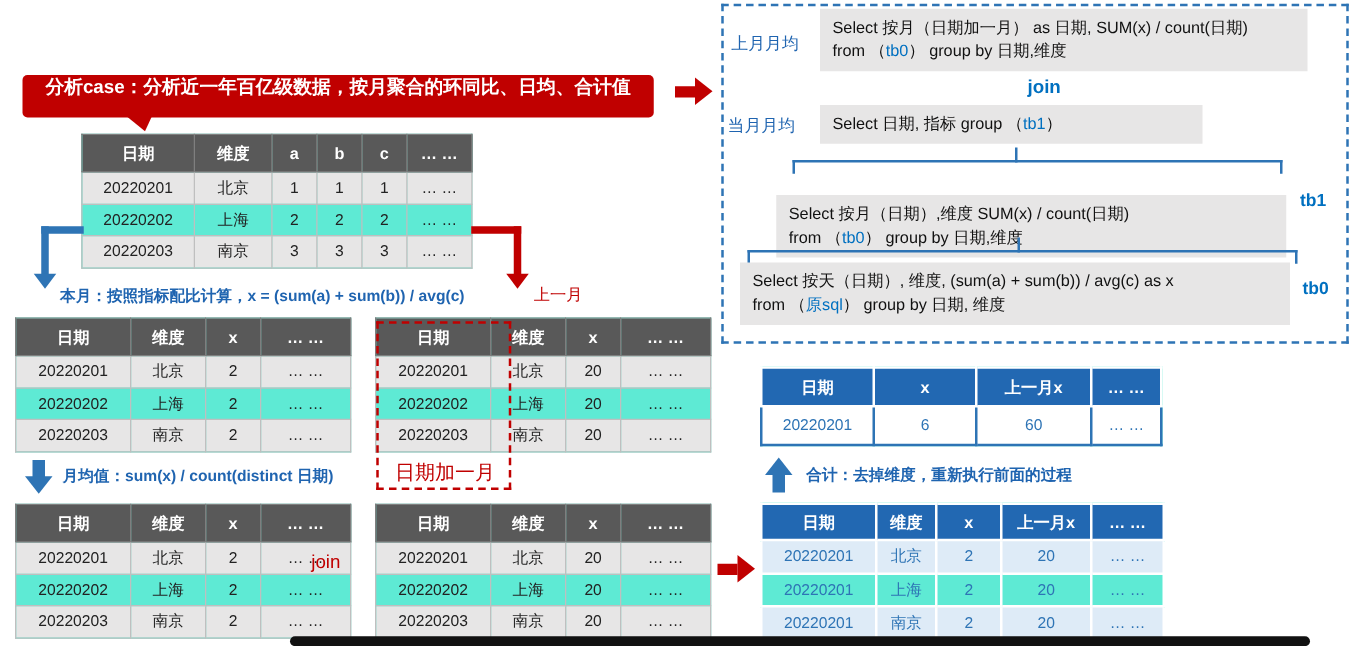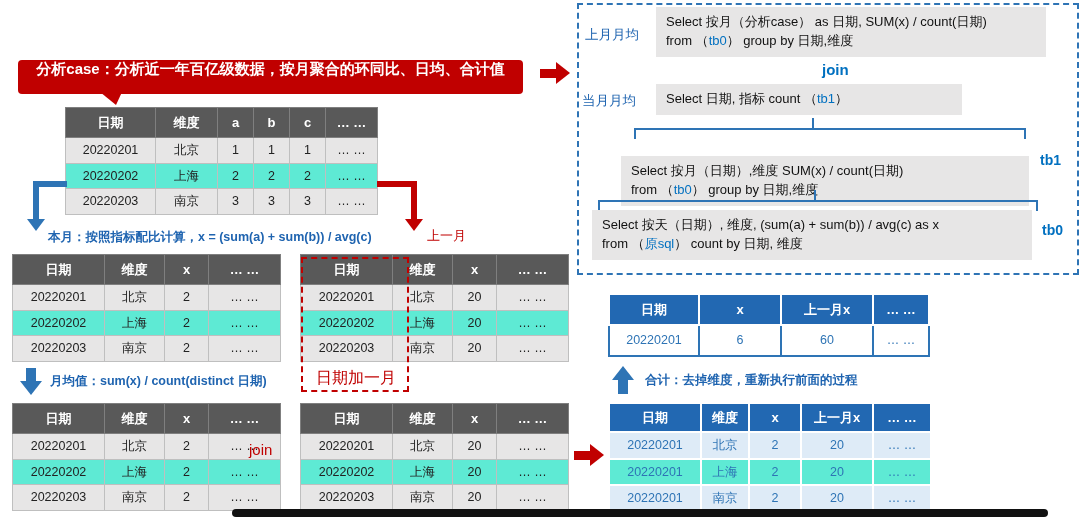--- a/index.html
+++ b/index.html
@@ -317,48 +317,48 @@
 
   <div class="barrow" style="left:574px;top:444px">
     <div class="shaft"></div>
     <div class="head"></div>
   </div>
 
   <div class="panel"></div>
 
   <div class="sql-label" style="left:585px;top:26px">上月月均</div>
   <div class="sqlbox" style="left:656px;top:7px;width:370px">
-    <div><span>Select 按月（分析case） as 日期, SUM(x) / count(日期)</span></div>
+    <div><span>Select 按月（日期加一月） as 日期, SUM(x) / count(日期)</span></div>
     <div><span>from （</span><span class="blue-ref">tb0</span><span>） group by 日期,维度</span></div>
   </div>
 
   <div class="join-blue" style="left:822px;top:61px">join</div>
 
   <div class="sql-label" style="left:582px;top:92px">当月月均</div>
   <div class="sqlbox" style="left:656px;top:84px;width:286px">
-    <div><span>Select 日期, 指标 count （</span><span class="blue-ref">tb1</span><span>）</span></div>
+    <div><span>Select 日期, 指标 group （</span><span class="blue-ref">tb1</span><span>）</span></div>
   </div>
 
   <div class="bracket" style="left:634px;top:128px;width:388px">
     <div class="tick" style="left:176px"></div>
   </div>
 
   <div class="sqlbox" style="left:621px;top:156px;width:388px">
     <div><span>Select 按月（日期）,维度 SUM(x) / count(日期)</span></div>
     <div><span>from （</span><span class="blue-ref">tb0</span><span>） group by 日期,维度</span></div>
   </div>
   <div class="tag" style="left:1040px;top:152px">tb1</div>
 
   <div class="bracket" style="left:598px;top:200px;width:436px">
     <div class="tick" style="left:214px"></div>
   </div>
 
   <div class="sqlbox" style="left:592px;top:210px;width:420px">
     <div><span>Select 按天（日期）, 维度, (sum(a) + sum(b)) / avg(c) as x</span></div>
-    <div><span>from （</span><span class="blue-ref">原sql</span><span>） count by 日期, 维度</span></div>
+    <div><span>from （</span><span class="blue-ref">原sql</span><span>） group by 日期, 维度</span></div>
   </div>
   <div class="tag" style="left:1042px;top:222px">tb0</div>
 
   <div class="dtable jr-table" style="left:608px;top:293px">
       <table>
         <colgroup>
           <col style="width: 90px;">
           <col style="width: 82px;">
           <col style="width: 92px;">
           <col style="width: 56px;">

